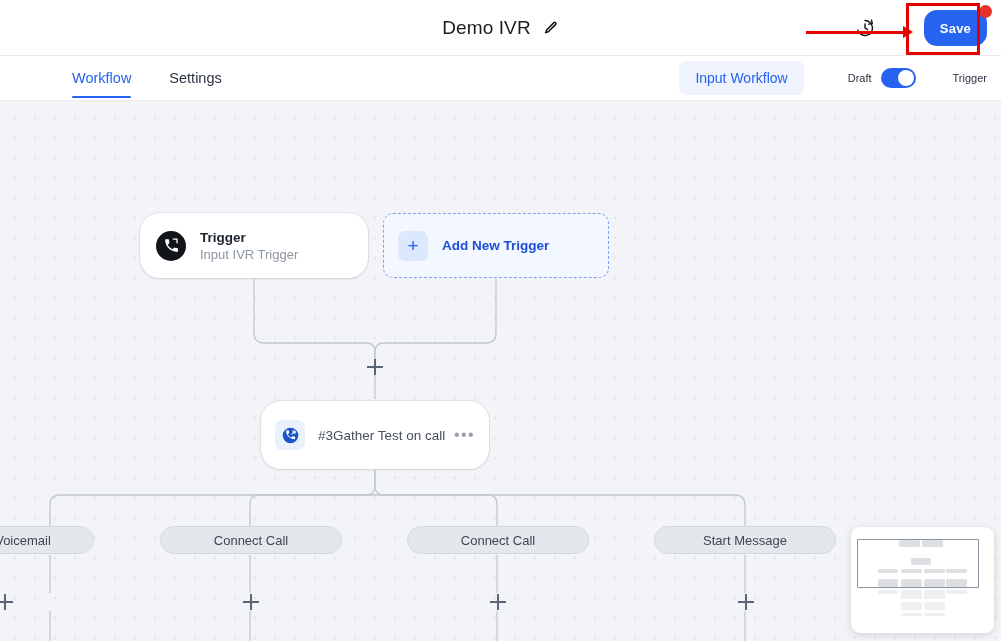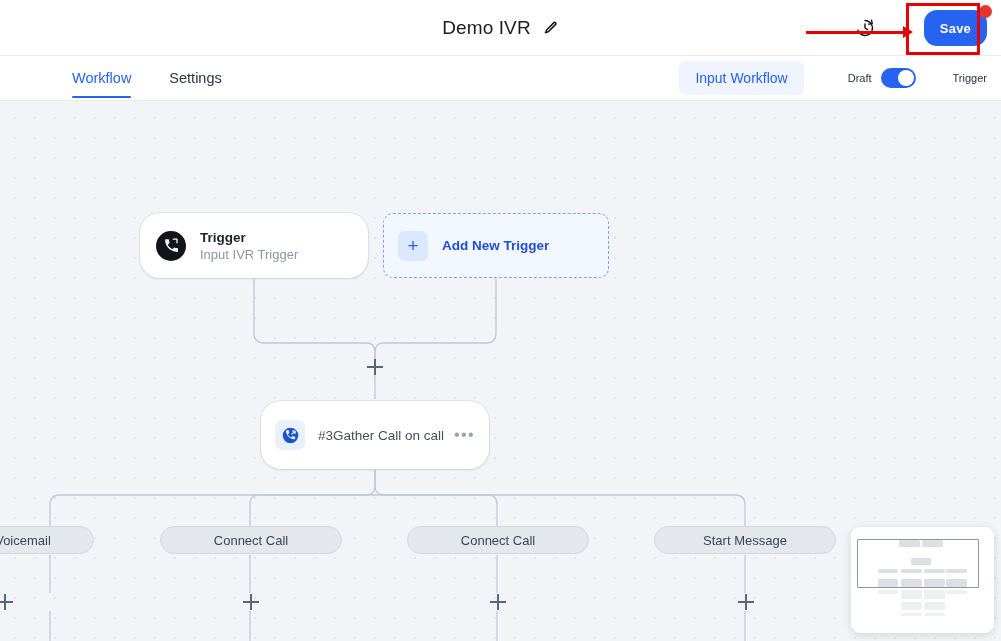--- a/index.html
+++ b/index.html
@@ -466,21 +466,21 @@
 
     <div class="node action-node" style="left:261px; top:300px; width:228px; height:68px;">
       <span class="an-left">
         <span class="act-icon">
           <svg width="17" height="17" viewBox="0 0 24 24" fill="#1c54c9">
             <circle cx="12" cy="12" r="11"></circle>
             <path d="M8.2 10.1c1 2.1 2.6 3.7 4.7 4.7l1.5-1.5c.2-.2.5-.3.8-.2.8.3 1.7.4 2.6.4.4 0 .7.3.7.7v2.4c0 .4-.3.7-.7.7-6.6 0-12-5.4-12-12 0-.4.3-.7.7-.7h2.5c.4 0 .7.3.7.7 0 .9.2 1.8.4 2.6.1.3 0 .6-.2.8l-1.7 1.4z" fill="#ffffff"></path>
             <path d="M13.9 10.2l4.3-4.3M14.9 5.6h3.5v3.5" fill="none" stroke="#ffffff" stroke-width="1.5" stroke-linecap="round" stroke-linejoin="round"></path>
           </svg>
         </span>
-        <span class="act-label">#3Gather Call on call</span>
+        <span class="act-label">#3Gather Test on call</span>
       </span>
       <span class="dots">•••</span>
     </div>
 
     <div class="pill" style="left:-48px; top:425px; width:142px;">Voicemail</div>
     <div class="pill" style="left:160px; top:425px; width:182px;">Connect Call</div>
     <div class="pill" style="left:407px; top:425px; width:182px;">Connect Call</div>
     <div class="pill" style="left:654px; top:425px; width:182px;">Start Message</div>
 
     <div class="plus-node" style="left:-4px; top:492px;"></div>

